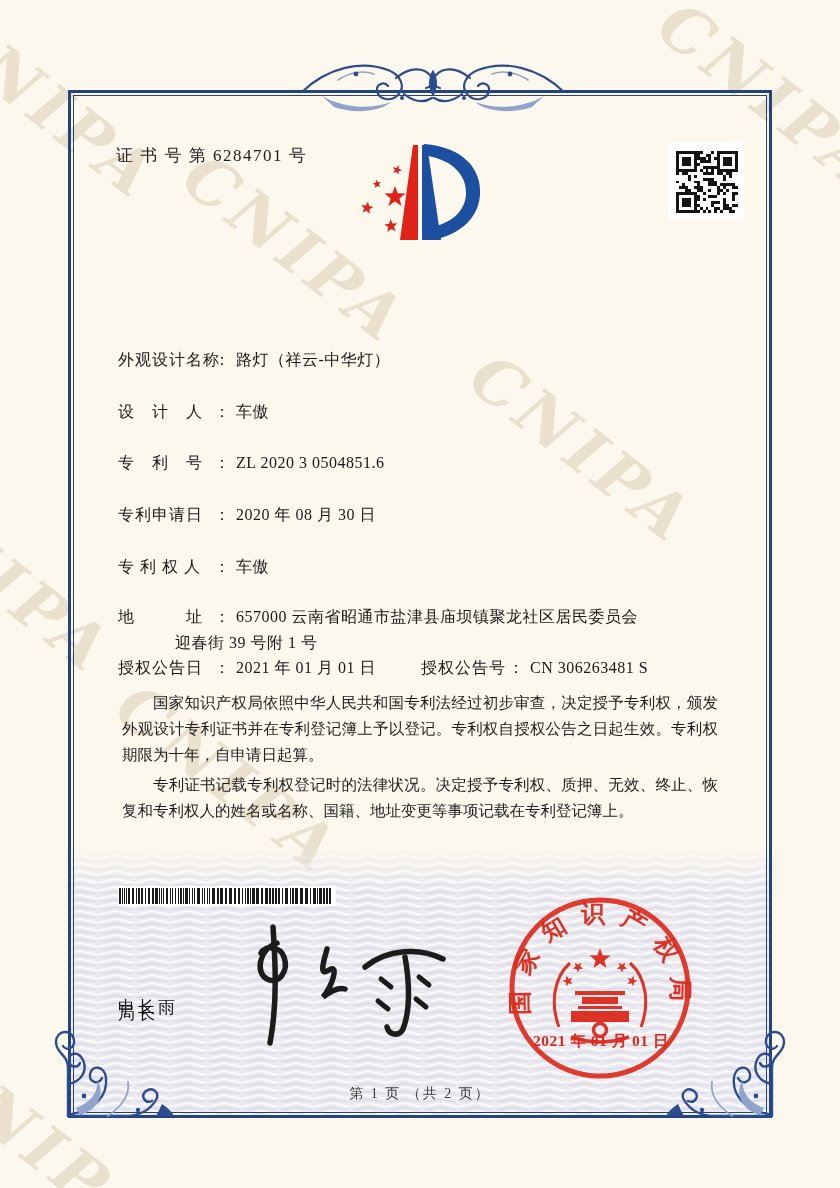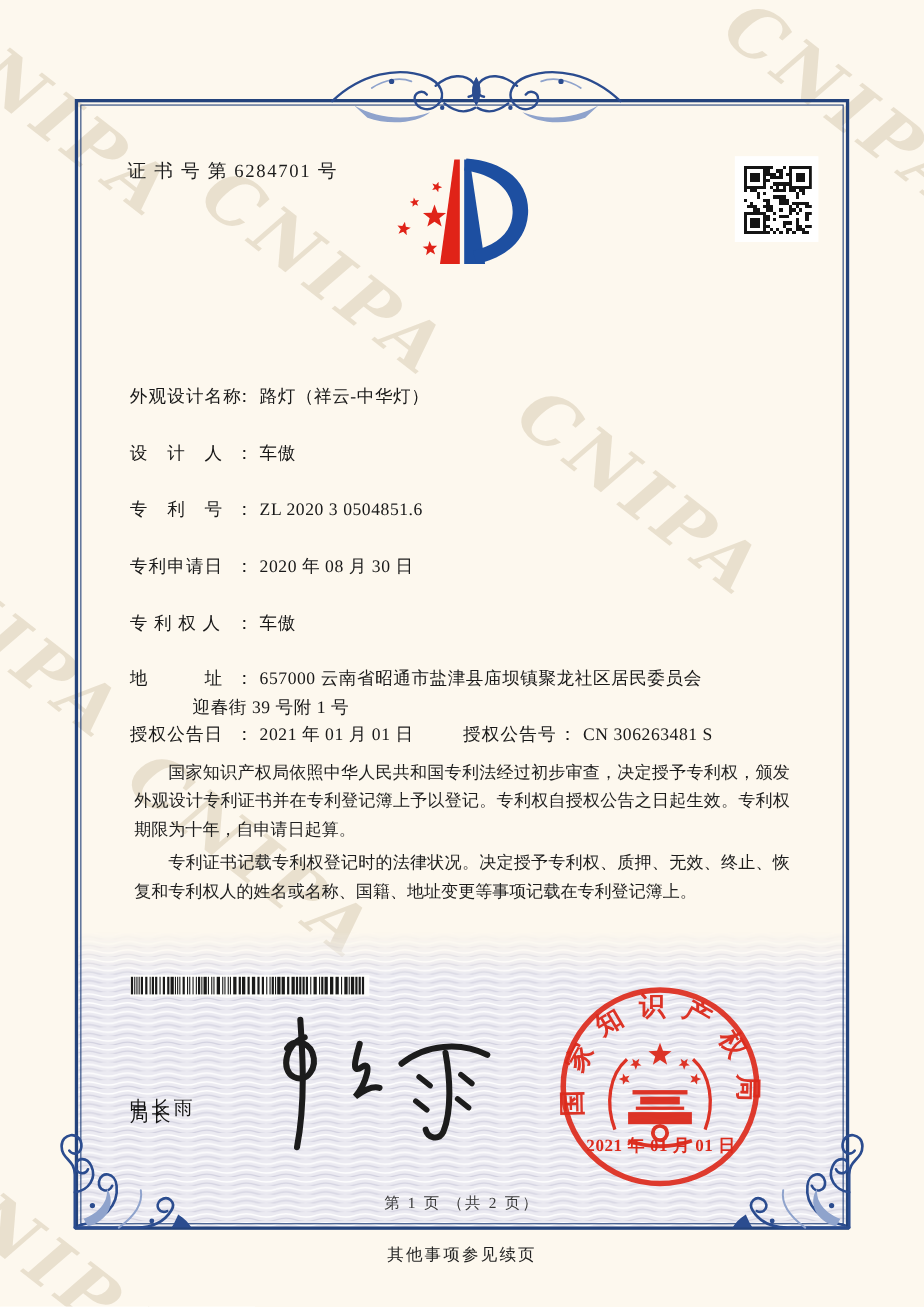--- a/index.html
+++ b/index.html
@@ -495,15 +495,14 @@
       <rect x="66" y="118" width="58" height="11"></rect>
       <circle cx="95" cy="137" r="6.5" fill="none" stroke="var(--red)" stroke-width="3.5"></circle>
       <path d="M54,134 C45,110 49,84 65,70" fill="none" stroke="var(--red)" stroke-width="3"></path>
       <path d="M136,134 C145,110 141,84 125,70" fill="none" stroke="var(--red)" stroke-width="3"></path>
       <path d="M66,144 Q95,154 124,144" fill="none" stroke="var(--red)" stroke-width="3.5"></path>
     </g>
   </svg>
   <div class="seal-date">2021 年 01 月 01 日</div>
 
   <div class="page-footer">第 1 页 （共 2 页）</div>
-  <div class="cont-note">其他事项参见续页</div>
 
 </div>
 
 </body></html>

